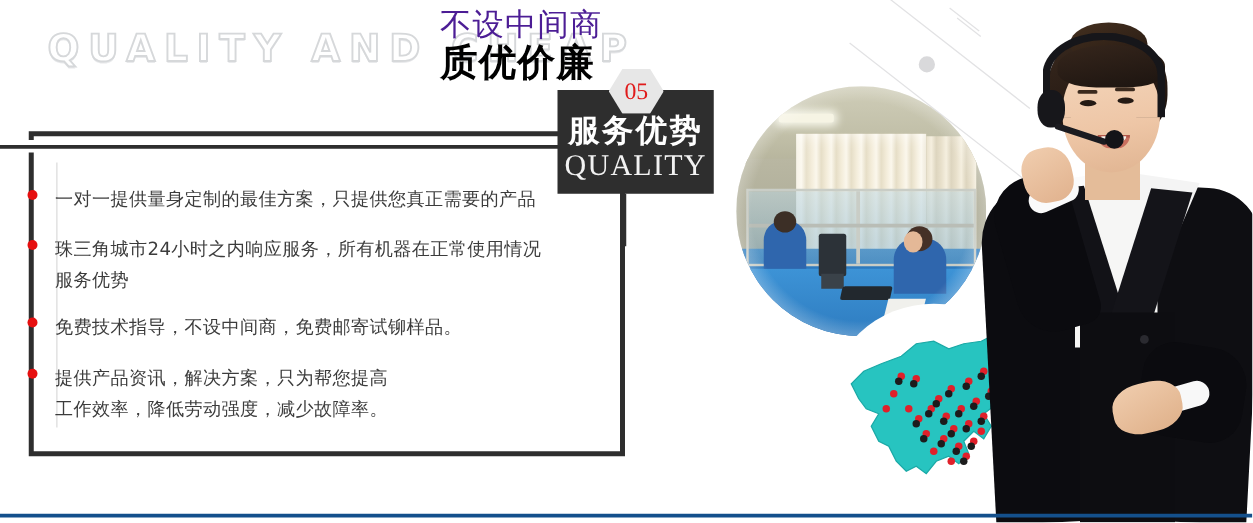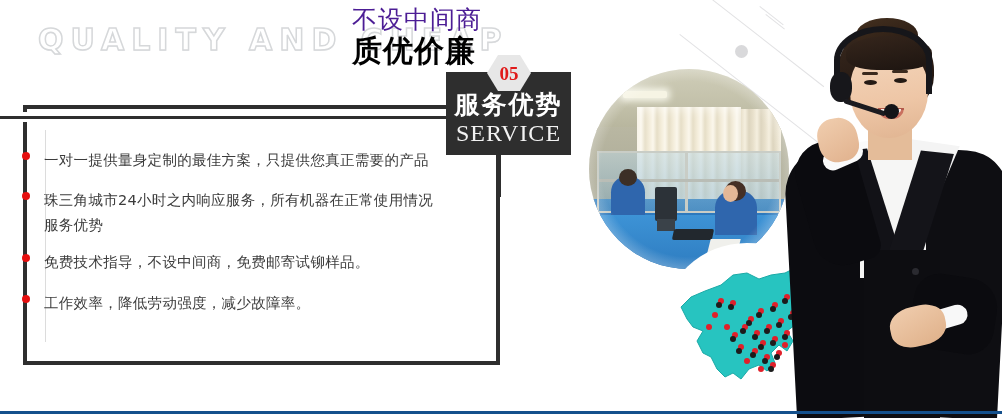--- a/index.html
+++ b/index.html
@@ -53,21 +53,21 @@
   }
   .hexnum{
     position:absolute;left:487px;top:55px;width:44px;height:36px;z-index:7;
   }
   .hexnum .hexbg{
     position:absolute;inset:0;background:#e7e7e7;
     clip-path:polygon(25% 0%,75% 0%,100% 50%,75% 100%,25% 100%,0% 50%);
   }
   .hexnum .num{
     position:absolute;inset:0;display:flex;align-items:center;justify-content:center;
-    font-size:19px;color:#e01b1b;font-weight:700;
+    font-size:19px;color:#e01b1b;font-weight:400;
     font-family:"Liberation Serif","DejaVu Serif",serif;
     padding-top:2px;box-sizing:border-box;
   }
   .badge-stem{position:absolute;left:497px;top:155px;width:4px;height:42px;background:#2e2e2e;z-index:5;}
   .badge-arm{position:absolute;left:0px;top:116px;width:448px;height:3px;background:#2e2e2e;z-index:5;}
 
   
   .box{
     position:absolute;left:23px;top:105px;width:477px;height:260px;
     border:4px solid #2e2e2e;box-sizing:border-box;background:transparent;
@@ -223,20 +223,21 @@
         <span class="row2">服务优势</span>
       </span>
     </div>
     <div class="item" style="top:250px;">
       <span class="bullet"></span>
       <span class="itext">免费技术指导，不设中间商，免费邮寄试铆样品。</span>
     </div>
     <div class="item" style="top:291px;">
       <span class="bullet"></span>
       <span class="itext">
+        <span>提供产品资讯，解决方案，只为帮您提高</span>
         <span class="row2">工作效率，降低劳动强度，减少故障率。</span>
       </span>
     </div>
   </div>
 
   <div class="photo-office">
     <div class="ceiling"></div>
     <div class="ceil-light"></div>
     <div class="wallback"></div>
     <div class="curtain"></div>
@@ -255,21 +256,21 @@
     <div class="monbase"></div>
     <div class="kbd"></div>
     <div class="paper"></div>
     <div class="fade"></div>
   </div>
 
   <div class="badge-arm"></div>
   <div class="badge-stem"></div>
   <div class="badge">
     <div class="cn">服务优势</div>
-    <div class="en">SERVICE</div>
+    <div class="en">QUALITY</div>
   </div>
   <div class="hexnum">
     <div class="hexbg"></div>
     <div class="num">05</div>
   </div>
 
   <div class="map-wrap">
     <div class="map-blob"></div>
     <svg class="map-svg" width="152" height="130" viewBox="0 0 152 130">
       <path d="M12,58 L6,46 L16,36 L30,30 L46,24 L58,14 L72,12 L84,18 L96,14 L110,12 L122,6 L136,10 L146,18 L142,30 L134,36 L138,46 L130,54 L136,62 L128,70 L120,64 L112,70 L118,80 L112,90 L104,84 L96,92 L100,102 L92,110 L84,104 L74,108 L66,118 L58,112 L50,116 L42,108 L36,96 L28,92 L22,80 L28,70 L18,66 Z" fill="#27c4c0" stroke="#1ba9a6" stroke-width="1"></path>

